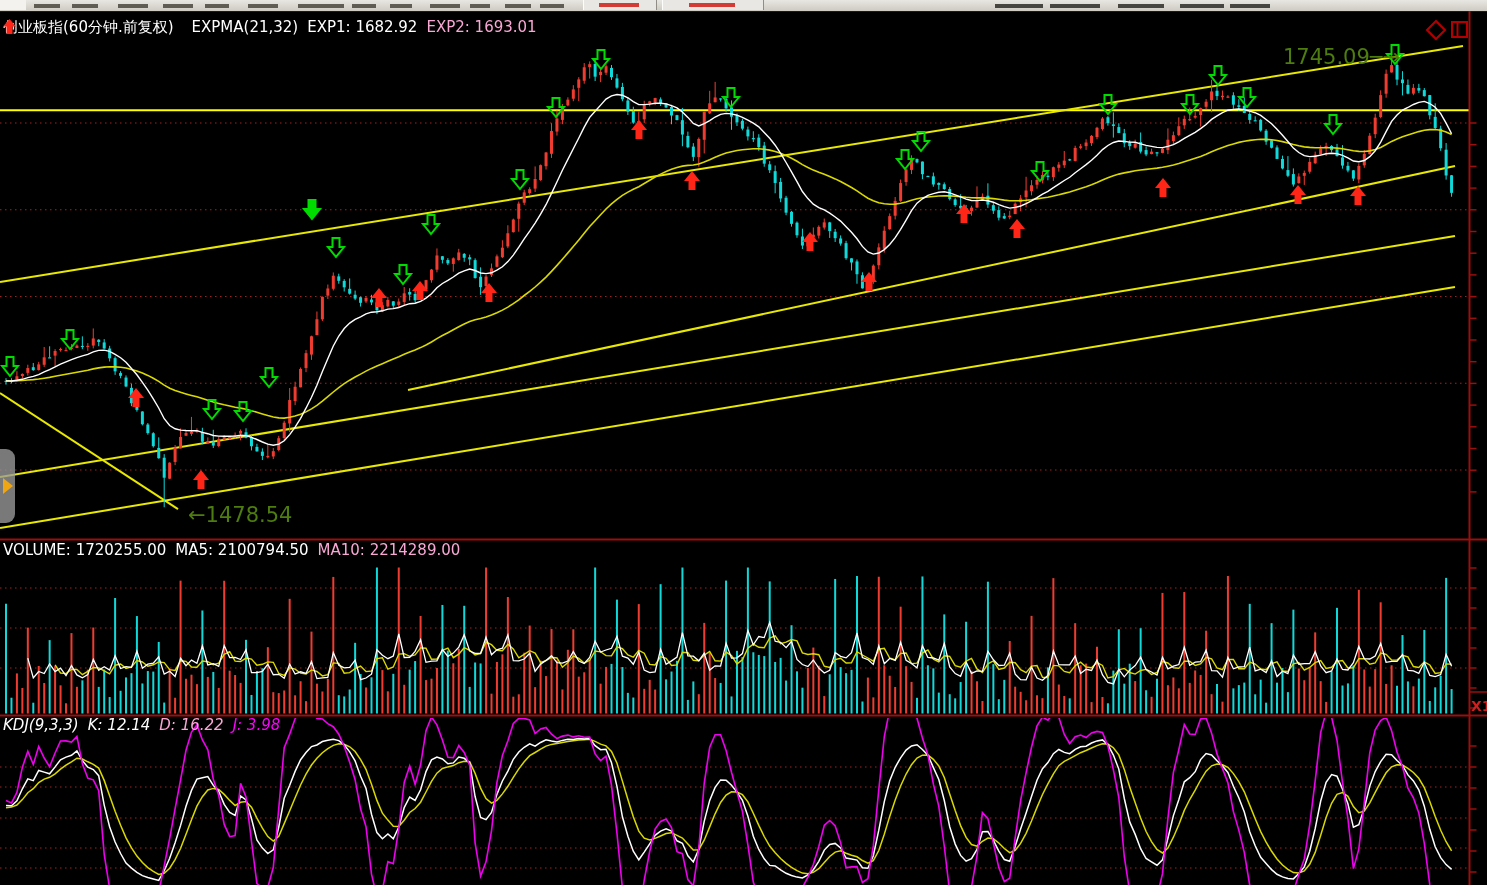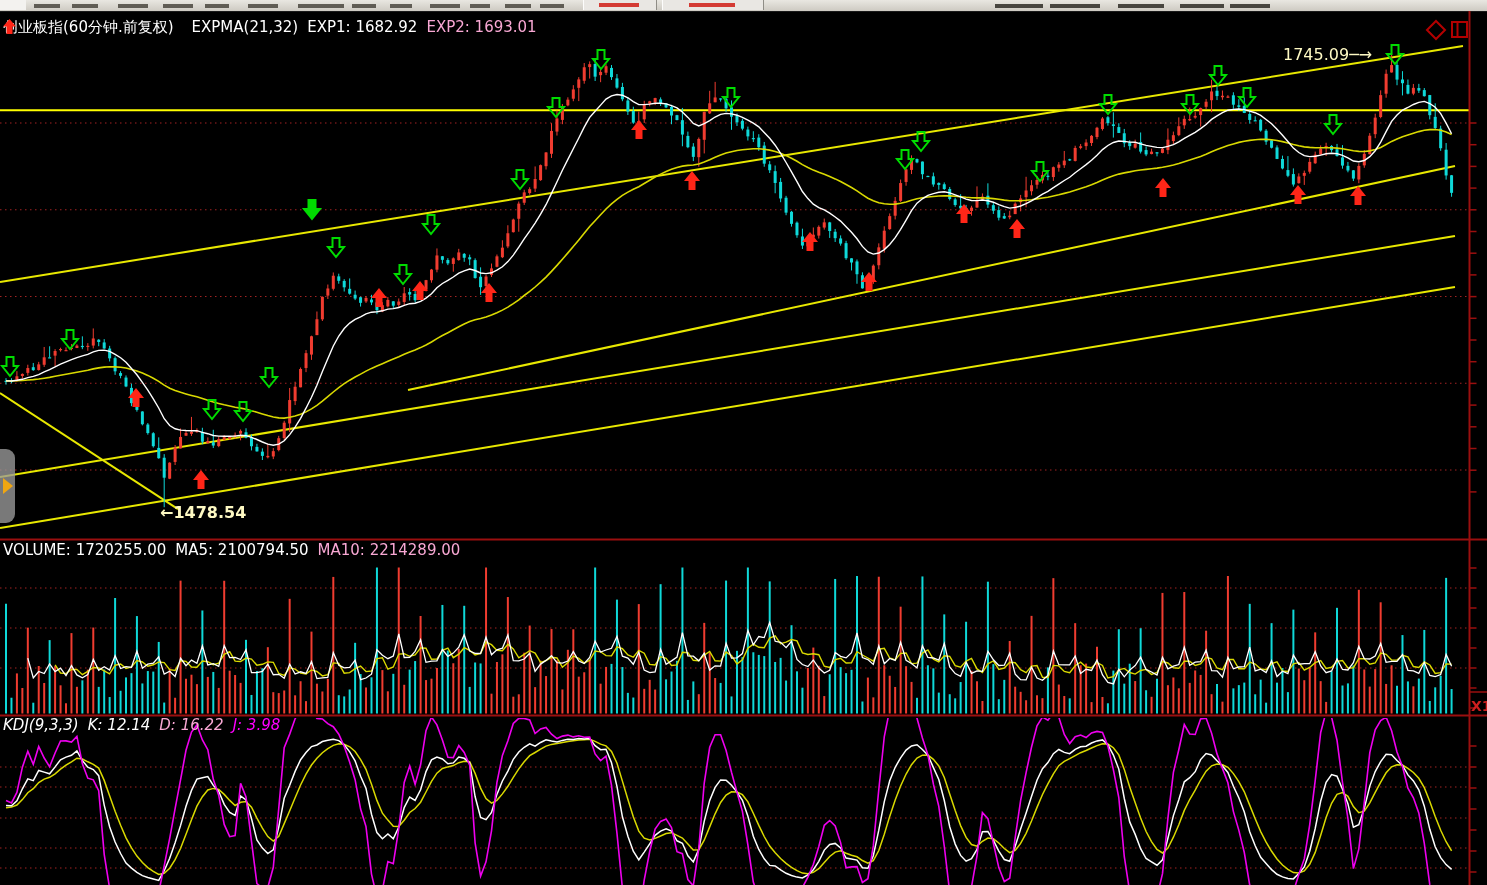--- a/index.html
+++ b/index.html
@@ -13,21 +13,21 @@
   .mb-smudge.dark{background:#2e2b26;}
   .mb-btn{position:absolute;top:0;height:10px;background:#e9e7e3;border-right:1px solid #8f8d86;
           border-left:1px solid #fdfdfc;}
   .mb-red{position:absolute;top:3px;height:4px;background:#d43b34;}
   
   .ptitle{position:absolute;font-size:15px;line-height:17px;white-space:nowrap;letter-spacing:0;}
   .ptitle span{margin-right:9px;}
   .w{color:#ffffff}.y{color:#f9a8d4}.m{color:#ff00ff}
   .uarrow-glyph{display:inline-block;vertical-align:-1px;margin-right:7px;}
   
-  .anno{position:absolute;color:#fef9c3;font-size:16px;white-space:nowrap;}
+  .anno{position:absolute;color:#4d7c0f;font-size:21px;white-space:nowrap;}
   
   .side-tab{position:absolute;left:0;top:449px;width:15px;height:74px;
             background:rgba(155,155,155,.78);border-radius:0 9px 9px 0;}
   .side-tab .tri{position:absolute;left:3px;top:29px;width:0;height:0;
                  border-left:10px solid #efa612;border-top:8px solid transparent;
                  border-bottom:8px solid transparent;}
   
   .x1{position:absolute;left:1471px;top:698px;color:#cf1f1f;font-size:14px;font-weight:bold;}
   svg{position:absolute;left:0;top:0;}
 </style>
@@ -995,21 +995,21 @@
 
   <div class="ptitle" style="left:3px;top:542px;">
     <span class="w">VOLUME: 1720255.00</span><span class="w">MA5: 2100794.50</span><span class="y">MA10: 2214289.00</span>
   </div>
 
   <div class="ptitle" style="left:3px;top:717px;font-style:italic;">
     <span class="w">KDJ(9,3,3)</span><span class="w">K: 12.14</span><span class="y">D: 16.22</span><span class="m">J: 3.98</span>
   </div>
 
   <div class="anno" style="left:1283px;top:45px;">1745.09─→</div>
-  <div class="anno" style="left:160px;top:503px;font-weight:bold;">←1478.54</div>
+  <div class="anno" style="left:188px;top:503px;">←1478.54</div>
 
   <svg width="50" height="22" style="left:1424px;top:19px;">
     <path d="M12 2 L21 11 L12 20 L3 11 Z" fill="none" stroke="#b40000" stroke-width="2"></path>
     <rect x="28" y="3" width="15" height="15" fill="none" stroke="#b40000" stroke-width="2"></rect>
     <line x1="33.5" y1="3" x2="33.5" y2="18" stroke="#b40000" stroke-width="2"></line>
   </svg>
 
   <div class="side-tab">
     <div class="tri"></div>
   </div>

